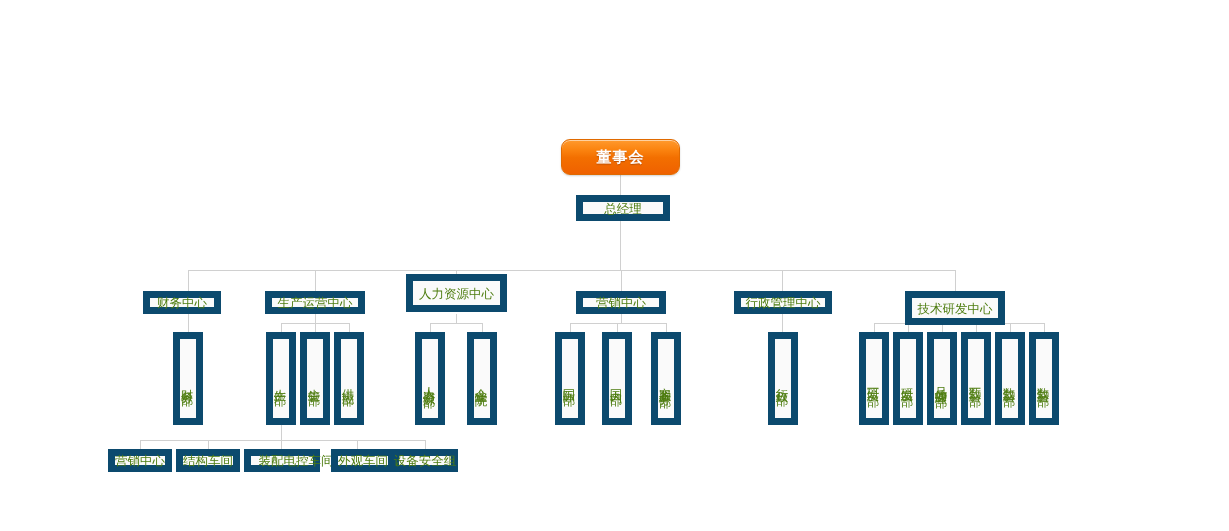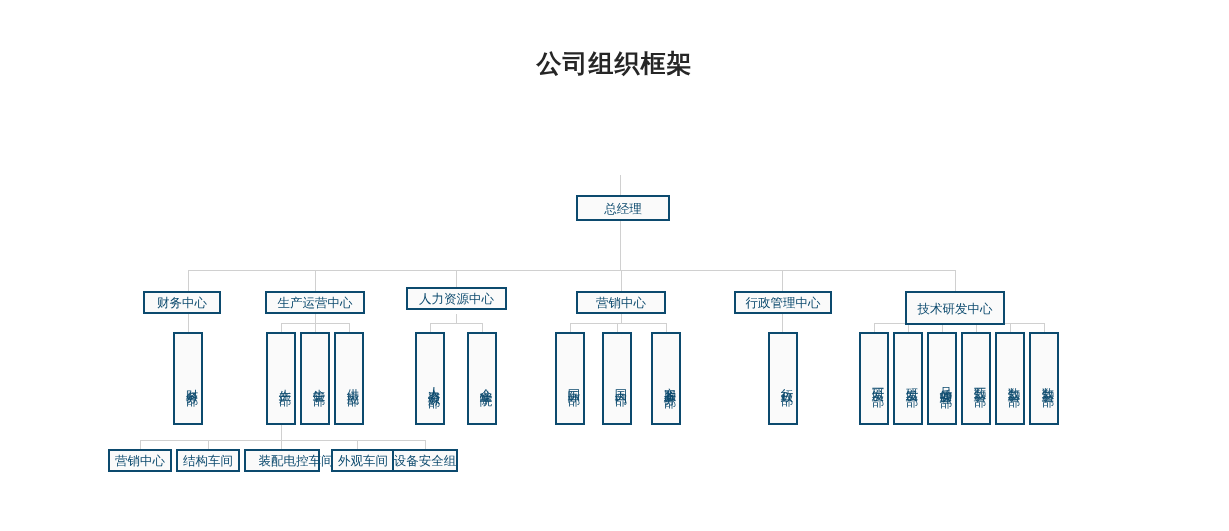--- a/index.html
+++ b/index.html
@@ -33,23 +33,23 @@
   .ln {
     position: absolute;
     background: #d0d0d0;
   }
   .ln.v { width: 1px; }
   .ln.h { height: 1px; }
 
   
   .node {
     position: absolute;
-    border: 2px solid #0c4a6e;
+    border: 7px solid #0c4a6e;
     background: #fafafa;
-    color: #0c4a6e;
+    color: #4d7c0f;
     display: flex;
     align-items: center;
     justify-content: center;
     text-align: center;
   }
 
   
   .node-root {
     border: 1px solid #e06a00;
     border-radius: 9px;
@@ -90,21 +90,20 @@
     line-height: 15px;
     white-space: nowrap;
     background: #fafafa;
   }
 </style>
 </head>
 <body>
 
 <div id="chart-root">
 
-  <div class="chart-title">公司组织框架</div>
 
   <div class="ln v" style="left:620px; top:175px; height:20px;"></div>
 
   <div class="ln v" style="left:620px; top:221px; height:49px;"></div>
 
   <div class="ln h" style="left:188px; top:270px; width:768px;"></div>
 
   <div class="ln v" style="left:188px; top:270px; height:21px;"></div>
   <div class="ln v" style="left:315px; top:270px; height:21px;"></div>
   <div class="ln v" style="left:456px; top:270px; height:21px;"></div>
@@ -143,26 +142,27 @@
   <div class="ln v" style="left:1044px; top:323px; height:9px;"></div>
 
   <div class="ln v" style="left:281px; top:425px; height:15px;"></div>
   <div class="ln h" style="left:140px; top:440px; width:285px;"></div>
   <div class="ln v" style="left:140px; top:440px; height:9px;"></div>
   <div class="ln v" style="left:208px; top:440px; height:9px;"></div>
   <div class="ln v" style="left:281px; top:440px; height:9px;"></div>
   <div class="ln v" style="left:357px; top:440px; height:9px;"></div>
   <div class="ln v" style="left:425px; top:440px; height:9px;"></div>
 
+  <div class="node node-root" style="left:561px; top:139px; width:119px; height:36px;">董事会</div>
 
   <div class="node node-h" style="left:576px; top:195px; width:94px; height:26px;">总经理</div>
 
   <div class="node node-h" style="left:143px; top:291px; width:78px; height:23px;">财务中心</div>
   <div class="node node-h" style="left:265px; top:291px; width:100px; height:23px;">生产运营中心</div>
-  <div class="node node-h" style="left:406px; top:287px; width:101px; height:23px;">人力资源中心</div>
+  <div class="node node-h" style="left:406px; top:274px; width:101px; height:38px;">人力资源中心</div>
   <div class="node node-h" style="left:576px; top:291px; width:90px; height:23px;">营销中心</div>
   <div class="node node-h" style="left:734px; top:291px; width:98px; height:23px;">行政管理中心</div>
   <div class="node node-h" style="left:905px; top:291px; width:100px; height:34px;">技术研发中心</div>
 
   <div class="node node-v" style="left:173px; top:332px; width:30px; height:93px;">财务部</div>
 
   <div class="node node-v" style="left:266px; top:332px; width:30px; height:93px;">生产部</div>
   <div class="node node-v" style="left:300px; top:332px; width:30px; height:93px;">生管部</div>
   <div class="node node-v" style="left:334px; top:332px; width:30px; height:93px;">供应部</div>
 

